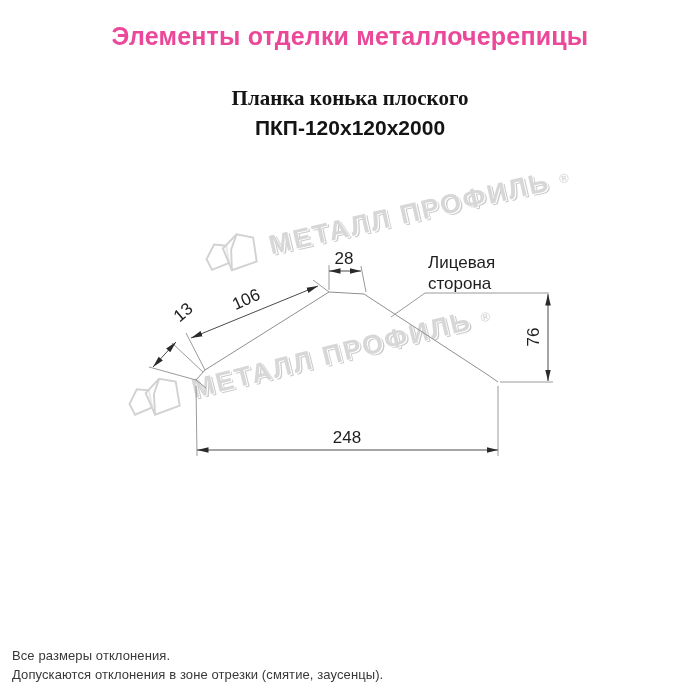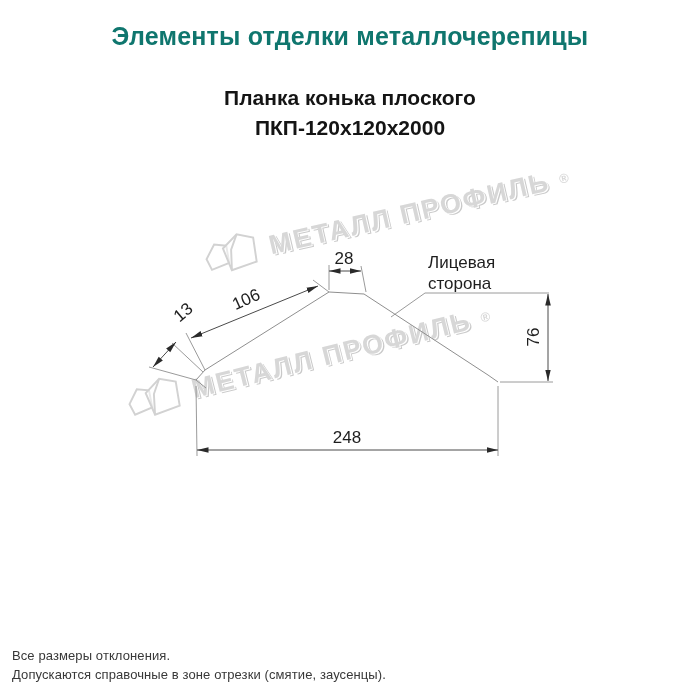--- a/index.html
+++ b/index.html
@@ -2,25 +2,25 @@
 <html><head>
 <meta charset="utf-8">
 <style>
   html,body{margin:0;padding:0;background:#ffffff;}
   body{
     width:700px;height:700px;position:relative;overflow:hidden;
     font-family:"Liberation Sans", sans-serif;color:#1a1a1a;
   }
   .title-main{
     position:absolute;top:22px;left:0;width:700px;text-align:center;
-    font-size:25px;font-weight:bold;letter-spacing:0.2px;color:#0f766e;
+    font-size:25px;font-weight:bold;letter-spacing:0.2px;color:#ec4899;
   }
   .title-product{
     position:absolute;top:86px;left:0;width:700px;text-align:center;
-    font-size:21px;font-weight:bold;color:#141414;
+    font-size:21px;font-weight:bold;color:#141414;font-family:Liberation Serif, serif;
   }
   .title-sku{
     position:absolute;top:116px;left:0;width:700px;text-align:center;
     font-size:21px;font-weight:bold;color:#141414;
   }
   .wm{
     position:absolute;display:flex;align-items:center;gap:10px;
     pointer-events:none;white-space:nowrap;z-index:1;
   }
   .wm .wm-text{
@@ -120,13 +120,13 @@
 
   <g>
     <line x1="196" y1="386" x2="197" y2="456" stroke="#8f8f8f" stroke-width="0.9"></line>
     <line x1="498" y1="386" x2="498" y2="456" stroke="#8f8f8f" stroke-width="0.9"></line>
     <line x1="197" y1="450" x2="498" y2="450" stroke="#4a4a4a" stroke-width="1" marker-start="url(#arr)" marker-end="url(#arr)"></line>
     <text class="dim-text" x="347" y="443" text-anchor="middle">248</text>
   </g>
 </svg>
 
 <div class="footer footer-1">Все размеры отклонения.</div>
-<div class="footer footer-2">Допускаются справочные в зоне отрезки (смятие, заусенцы).</div>
+<div class="footer footer-2">Допускаются отклонения в зоне отрезки (смятие, заусенцы).</div>
 
 </body></html>

